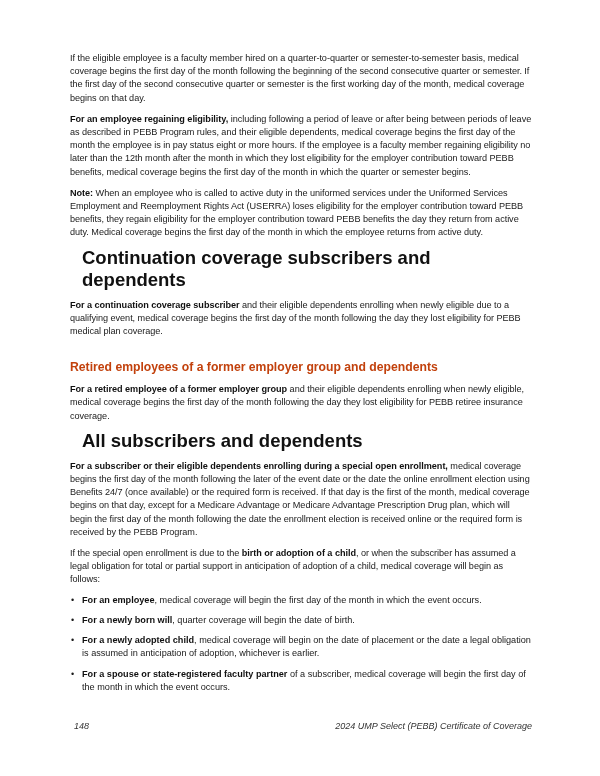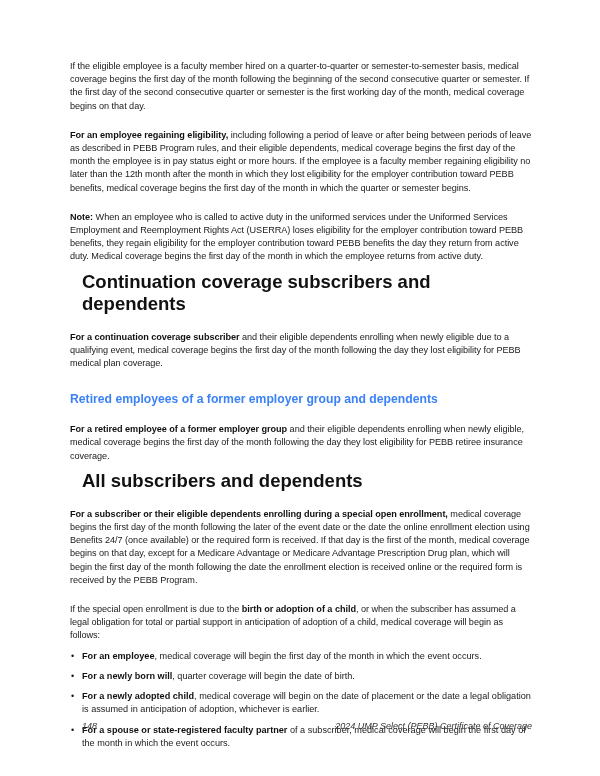--- a/index.html
+++ b/index.html
@@ -1,28 +1,28 @@
 <!DOCTYPE html>
 <html><head>
 <meta charset="utf-8">
 <style>
   html, body { margin: 0; padding: 0; background: #ffffff; }
   body { width: 600px; height: 776px; position: relative; overflow: hidden;
          font-family: "Liberation Sans", "DejaVu Sans", sans-serif; color: #1a1a1a; }
   .page { position: absolute; left: 70px; top: 44px; width: 462px; }
-  p { margin: 16px 0 7px 0; font-size: 9.15px; line-height: 13.2px; letter-spacing: -0.05px; }
+  p { margin: 8px 0 7px 0; font-size: 9.15px; line-height: 13.2px; letter-spacing: -0.05px; }
   b { font-weight: bold; color: #111; }
   h1 { margin: 6px 0 0 12px; font-size: 18.5px; line-height: 22px; font-weight: bold; color: #111; letter-spacing: 0px; }
-  h2 { margin: 22px 0 0 0; font-size: 12.2px; line-height: 15px; font-weight: bold; color: #3b82f6; }
+  h2 { margin: 22px 0 0 0; font-size: 12.2px; line-height: 15px; font-weight: bold; color: #c2410c; }
   h1.h1b { margin-top: 4px; }
   ul { list-style: none; margin: 0; padding: 0; }
   li { position: relative; padding-left: 12px; margin: 0 0 7px 0; font-size: 9.15px; line-height: 13.2px; }
   li .bullet { position: absolute; left: 1px; top: 0; }
   .footer { position: absolute; top: 721px; left: 70px; width: 462px; font-size: 9px; font-style: italic; color: #333; }
-  .footer .pnum { position: absolute; left: 12px; }
+  .footer .pnum { position: absolute; left: 4px; }
   .footer .doc { position: absolute; right: 0; }
 </style>
 </head>
 <body>
 
 <div class="page">
 
   <p><b></b><span>If the eligible employee is a faculty member hired on a quarter-to-quarter or semester-to-semester basis, medical coverage begins the first day of the month following the beginning of the second consecutive quarter or semester. If the first day of the second consecutive quarter or semester is the first working day of the month, medical coverage begins on that day.</span></p>
 
   <p><b>For an employee regaining eligibility,</b><span> including following a period of leave or after being between periods of leave as described in PEBB Program rules, and their eligible dependents, medical coverage begins the first day of the month the employee is in pay status eight or more hours. If the employee is a faculty member regaining eligibility no later than the 12th month after the month in which they lost eligibility for the employer contribution toward PEBB benefits, medical coverage begins the first day of the month in which the quarter or semester begins.</span></p>

